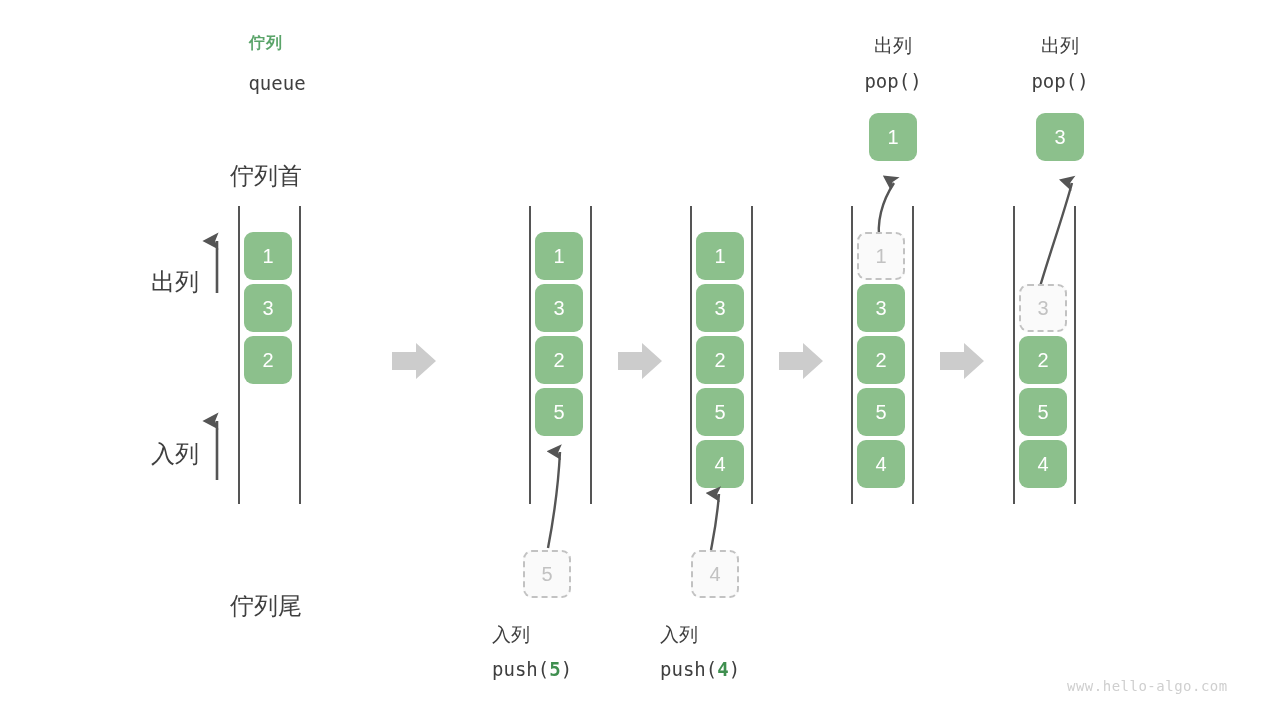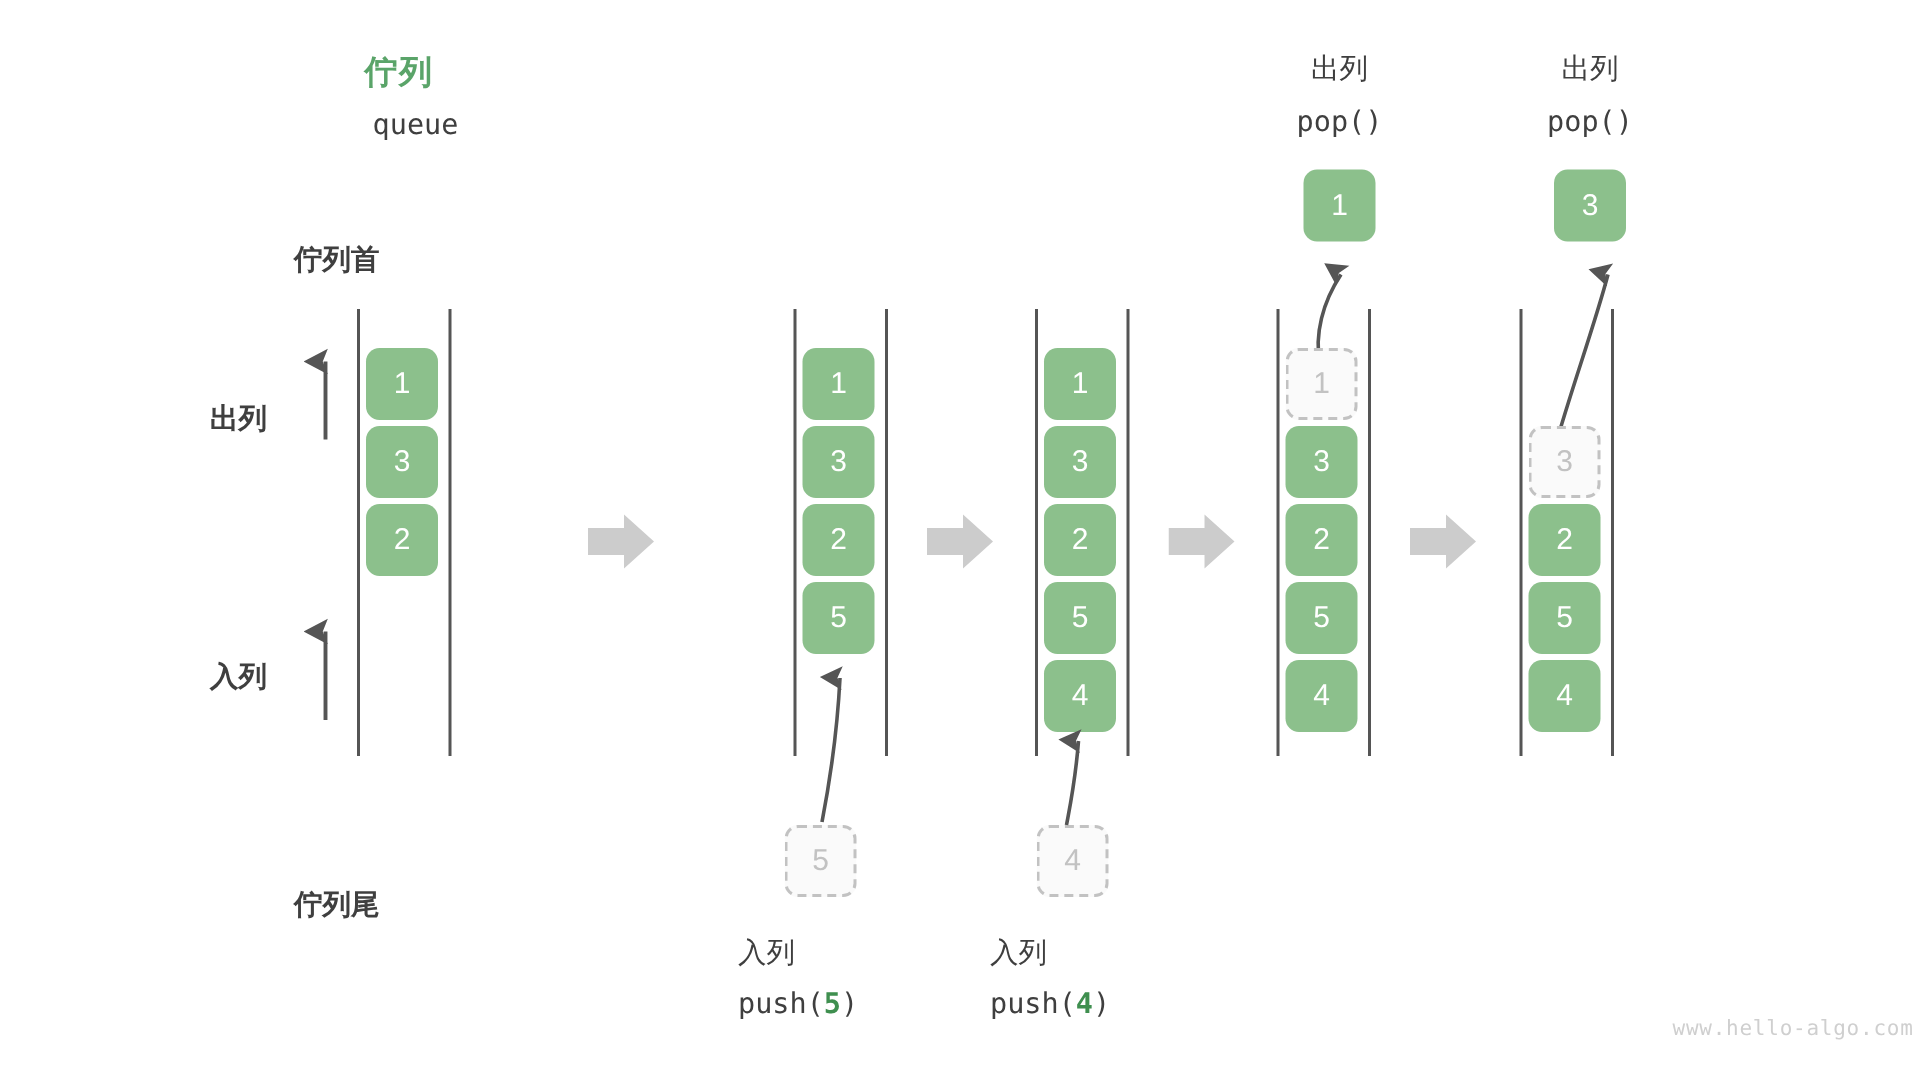--- a/index.html
+++ b/index.html
@@ -18,36 +18,37 @@
   #stage {
     position: absolute;
     left: 0; top: 0;
     width: 1280px;
     height: 720px;
   }
   .abs { position: absolute; }
 
   
   .title-cn {
-    font-size: 22px;
+    font-size: 16px;
     font-weight: bold;
     color: #5aa469;
     text-align: center;
     letter-spacing: 1px;
   }
   .title-en {
     font-family: "DejaVu Sans Mono", "Liberation Mono", monospace;
     font-size: 19px;
     color: #3f3f3f;
     text-align: center;
   }
   .side-label {
-    font-size: 19px;
-    font-weight: bold;
-    color: #3f3f3f;
+    font-size: 24px;
+    font-weight: normal;
+    color: #3f3f3f;
+    text-align: center;
     white-space: nowrap;
   }
   .op-cn {
     font-size: 19px;
     color: #3f3f3f;
     text-align: center;
     white-space: nowrap;
   }
   .op-code {
     font-family: "DejaVu Sans Mono", "Liberation Mono", monospace;
@@ -233,15 +234,15 @@
     <div class="rail" style="width:1.6px;height:298px;"></div>
   </div>
   <div class="abs" style="left:1074px; top:206px; width:1.6px; height:298px;">
     <div class="rail" style="width:1.6px;height:298px;"></div>
   </div>
   <div class="abs cell ghost" style="left:1019px; top:284px;">3</div>
   <div class="abs cell" style="left:1019px; top:336px;">2</div>
   <div class="abs cell" style="left:1019px; top:388px;">5</div>
   <div class="abs cell" style="left:1019px; top:440px;">4</div>
 
-  <div class="abs watermark" style="left:1067px; top:678px;margin-left:48px;">www.hello-algo.com</div>
+  <div class="abs watermark" style="left:1067px; top:678px;">www.hello-algo.com</div>
 
 </div>
 
 </body></html>

